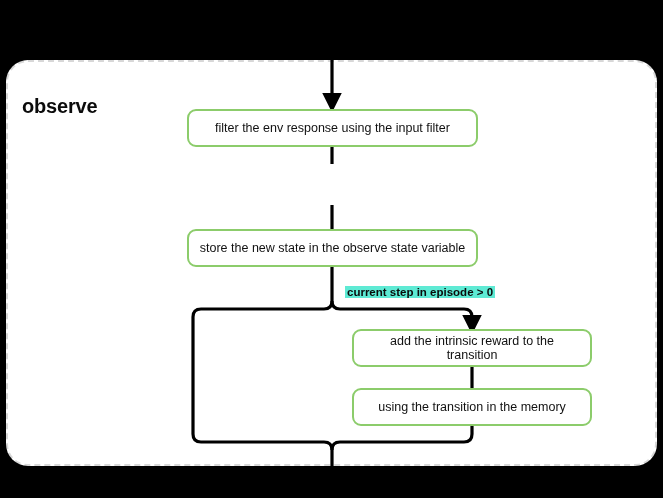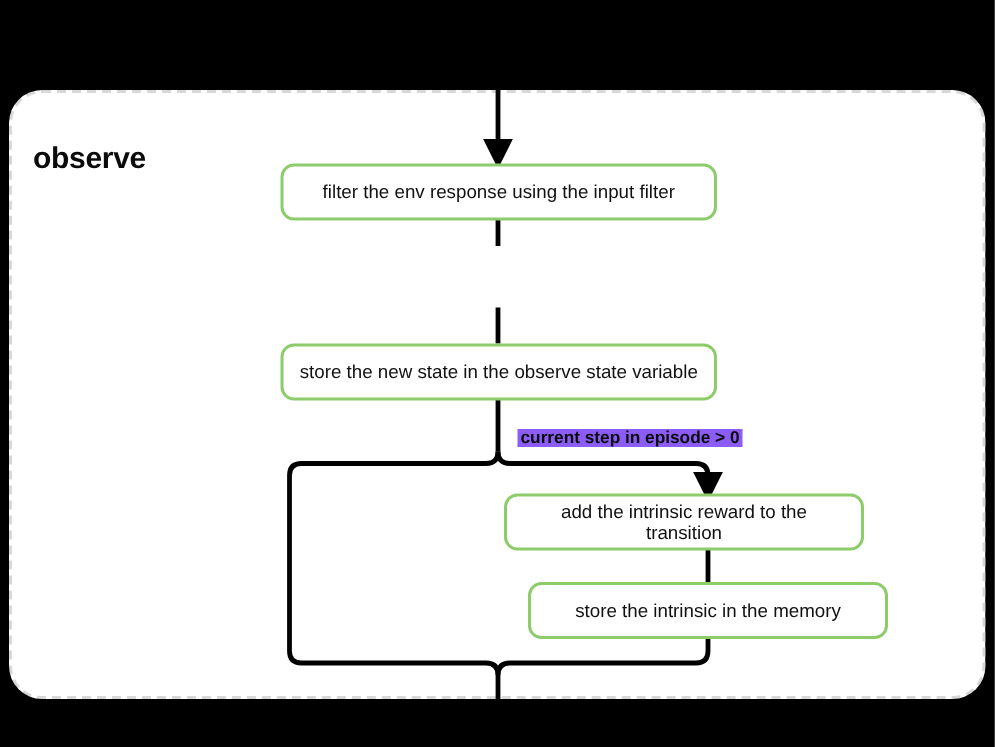--- a/index.html
+++ b/index.html
@@ -69,21 +69,21 @@
     font-size: 12.5px;
     line-height: 14px;
     padding: 2px 10px;
   }
   .edge-label {
     position: absolute;
     font-size: 11.5px;
     font-weight: bold;
     color: #0b0b0b;
     white-space: nowrap;
-    background: #8b5cf6;
+    background: #5eead4;
     padding: 0 2px;
   }
 </style>
 </head>
 <body>
 
 <div id="stage">
 
   <div class="subgraph-card"></div>
 
@@ -114,19 +114,19 @@
     <path d="M 472 396 L 472 405 Q 472 413 464 413 L 340 413 Q 332 413 332 421" stroke="#000000" stroke-width="3.2" fill="none"></path>
 
     <path d="M 332 421 L 332 452" stroke="#000000" stroke-width="3.2" fill="none"></path>
   </svg>
 
   <div class="node" style="left:187px; top:80px; width:291px; height:38px;">filter the env response using the input filter</div>
 
 
   <div class="node" style="left:187px; top:200px; width:291px; height:38px;">store the new state in the observe state variable</div>
 
-  <div class="node" style="left:336px; top:300px; width:240px; height:38px;">add the intrinsic reward to the transition</div>
+  <div class="node" style="left:352px; top:300px; width:240px; height:38px;">add the intrinsic reward to the transition</div>
 
-  <div class="node" style="left:352px; top:359px; width:240px; height:38px;">store the intrinsic in the memory</div>
+  <div class="node" style="left:352px; top:359px; width:240px; height:38px;">using the transition in the memory</div>
 
   <div class="edge-label" style="left:345px; top:257px;">current step in episode &gt; 0</div>
 
 </div>
 
 </body></html>

